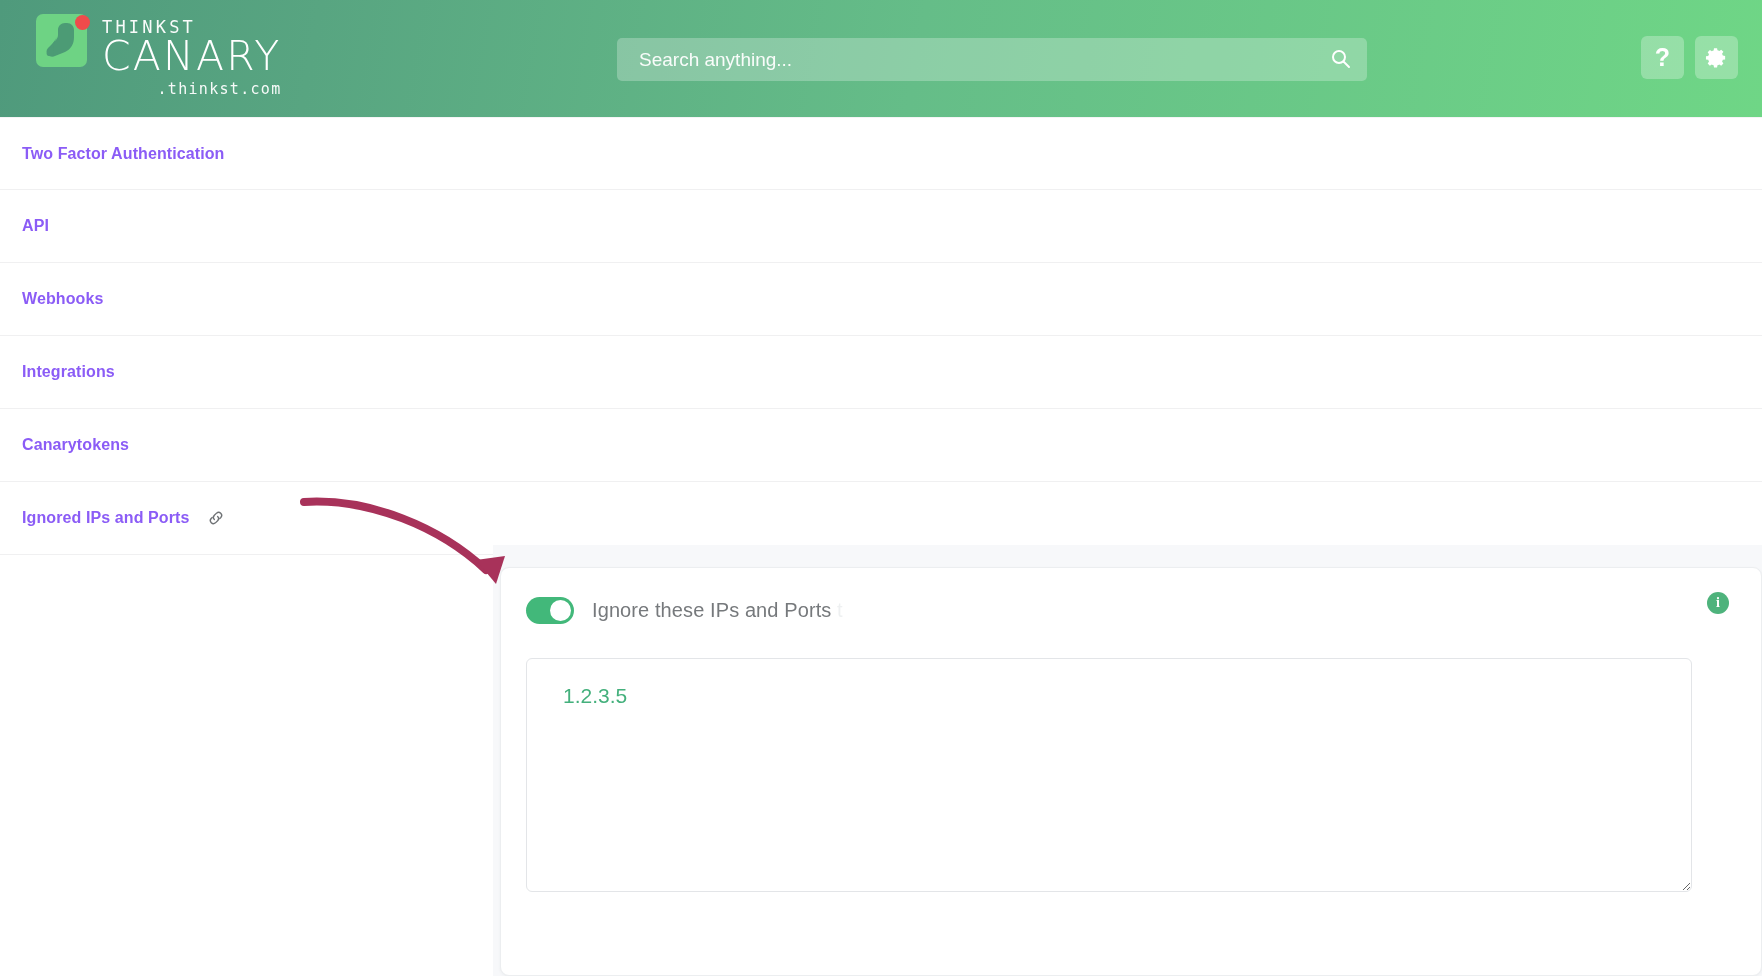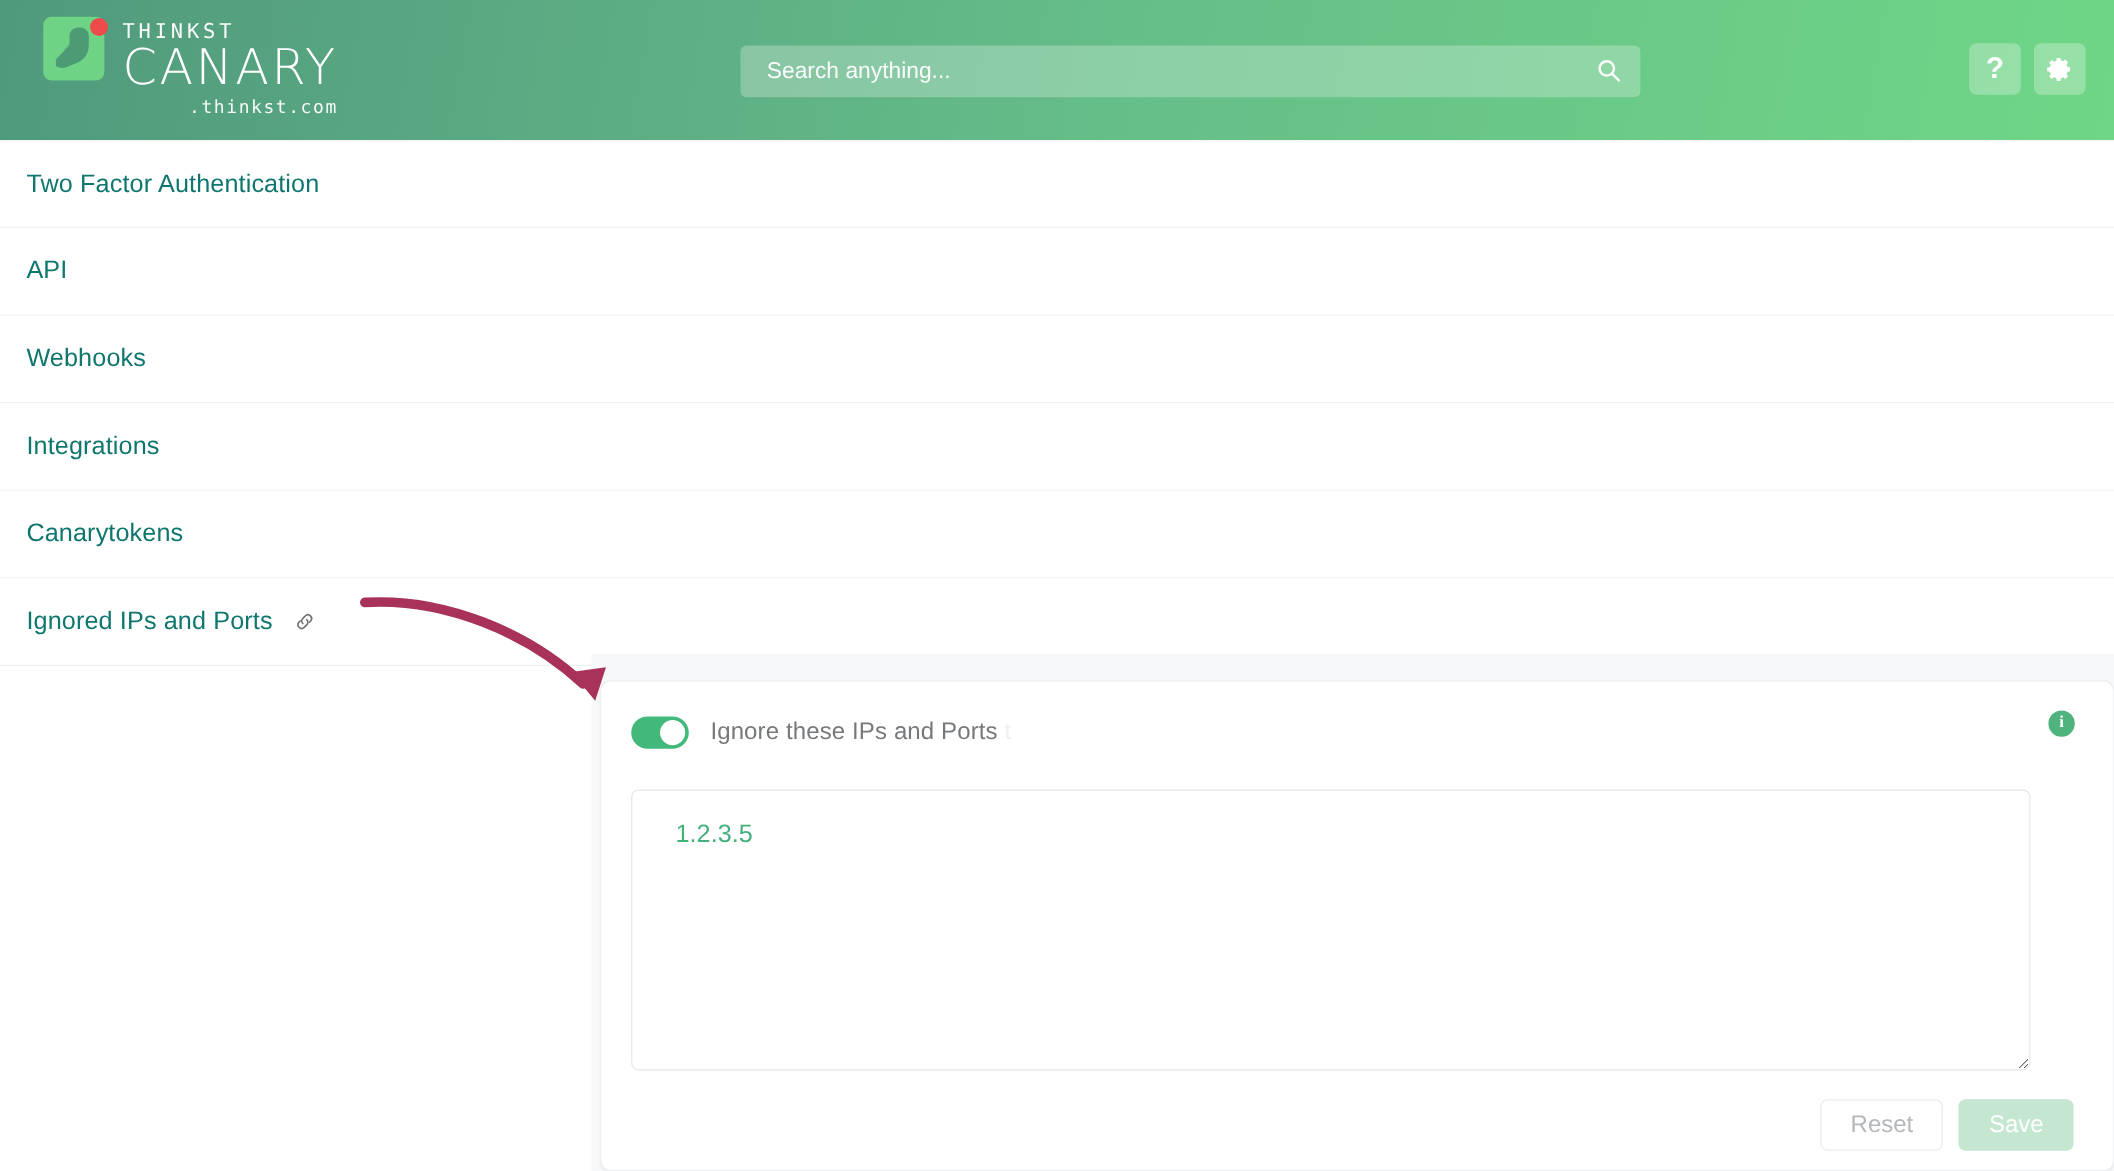--- a/index.html
+++ b/index.html
@@ -160,23 +160,23 @@
     align-items: center;
     padding-left: 22px;
     box-sizing: border-box;
     cursor: pointer;
     background: #ffffff;
   }
   .settings-row:first-child {
     border-top: 1px solid #f4f4f5;
   }
   .settings-row-label {
-    font-size: 21px;
-    color: #0f766e;
-    font-weight: 400;
+    font-size: 16px;
+    color: #8b5cf6;
+    font-weight: 700;
     letter-spacing: 0.1px;
   }
   .link-icon {
     margin-left: 18px;
     display: inline-flex;
     align-items: center;
   }
 
   
   .annotation-arrow {
@@ -409,19 +409,15 @@
         <span class="toggle-knob"></span>
       </button>
       <span class="toggle-label"><span>Ignore these IPs and Ports</span> <span class="toggle-label-tail">t</span></span>
       <span class="info-icon">i</span>
     </div>
 
     <div class="ip-textarea-wrap">
       <textarea class="ip-textarea" placeholder="" style="">1.2.3.5</textarea>
     </div>
 
-    <div class="card-actions">
-      <button class="btn btn-reset">Reset</button>
-      <button class="btn btn-save">Save</button>
-    </div>
 
   </div>
 </div>
 
 </body></html>

